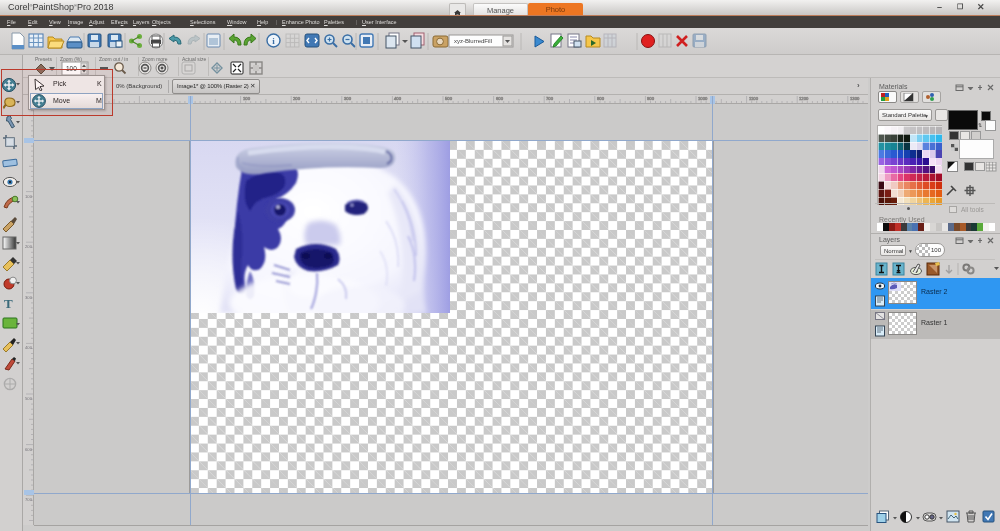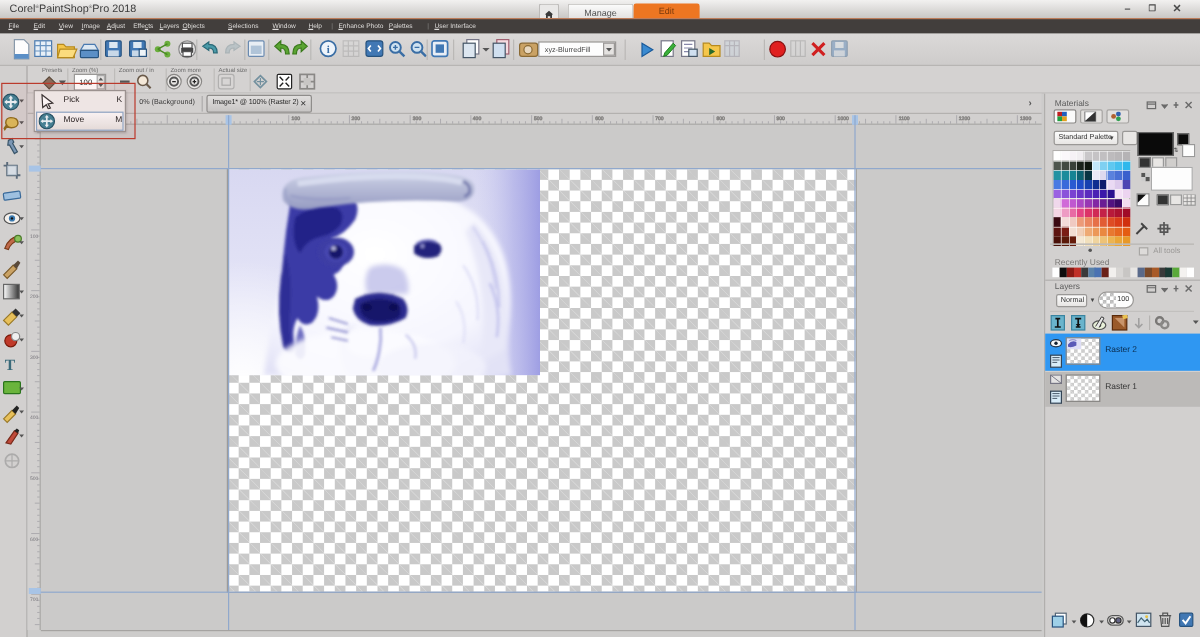--- a/index.html
+++ b/index.html
@@ -48,21 +48,21 @@
 </style></head>
 <body>
 <div id="app">
 
   <div class="abs" id="titlebar"></div>
   <div class="abs" id="title-text">Corel<span style="font-size:4px;vertical-align:3px;">®</span>PaintShop<span style="font-size:4px;vertical-align:3px;">®</span>Pro 2018</div>
   <div class="abs" id="home-btn"><svg width="9" height="9" viewBox="0 0 9 9">
         <path d="M4.5 1 L8 4 H7 V8 H5.5 V5.5 H3.5 V8 H2 V4 H1 Z" fill="#3a3a3a"></path>
       </svg></div>
   <div class="abs ttab" id="tab-manage">Manage</div>
-  <div class="abs ttab" id="tab-edit">Edit</div>
+  <div class="abs ttab" id="tab-edit">Photo</div>
   <div class="abs winctl" style="left:937px;">–</div>
   <div class="abs winctl" style="left:957px;font-size:7px;top:3px;">❐</div>
   <div class="abs winctl" style="left:977px;">✕</div>
 
   <div class="abs" id="menubar">
     <span class="mi" style="left:7px;"><u>F</u>ile</span>
     <span class="mi" style="left:28px;"><u>E</u>dit</span>
     <span class="mi" style="left:49px;"><u>V</u>iew</span>
     <span class="mi" style="left:68px;"><u>I</u>mage</span>
     <span class="mi" style="left:89px;"><u>A</u>djust</span>

